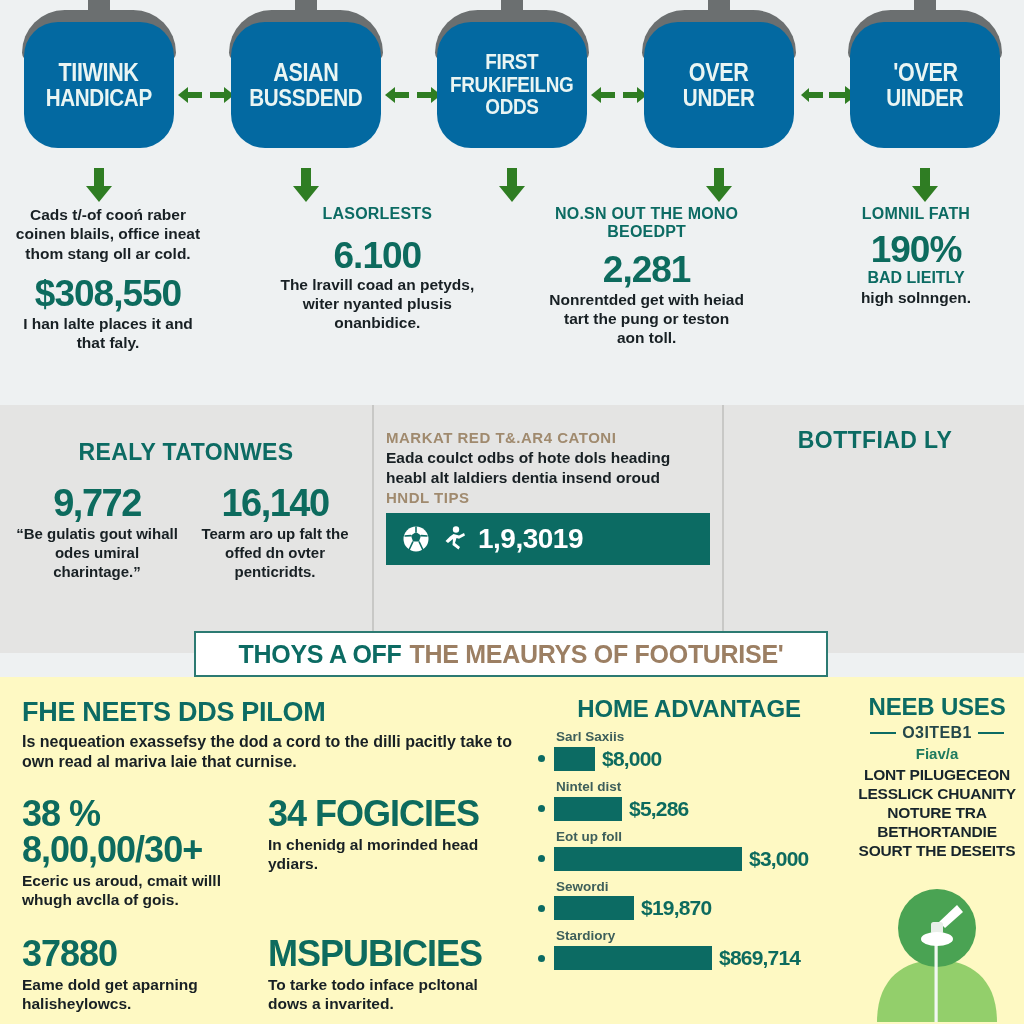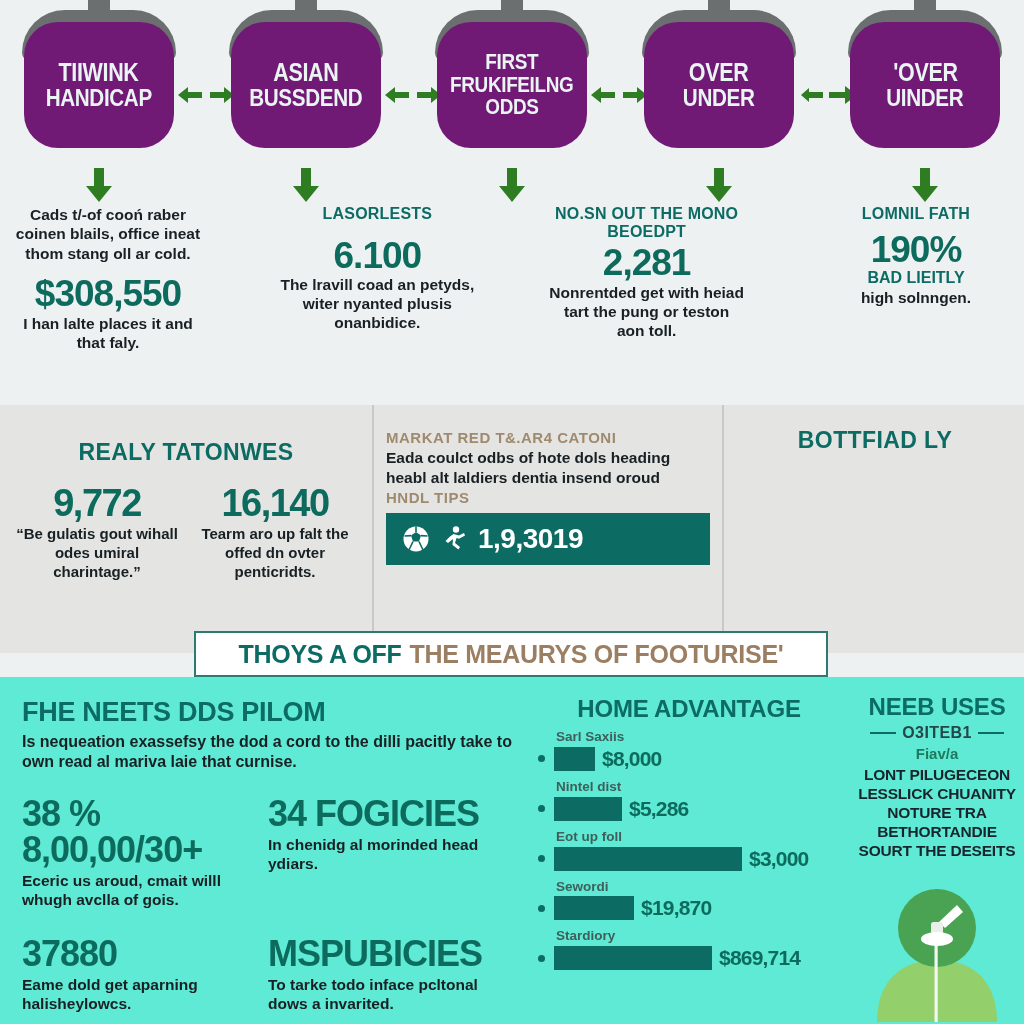--- a/index.html
+++ b/index.html
@@ -25,21 +25,21 @@
   .node-stem{
     position:absolute; left:50%; transform:translateX(-50%); top:-16px;
     width:22px; height:42px; background:#6b6f70; border-radius:4px;
   }
   .node-shoulder{
     position:absolute; left:4px; top:10px; width:154px; height:52px;
     background:#6b6f70; border-radius:46px 46px 10px 10px;
   }
   .node-box{
     position:absolute; left:6px; top:22px; width:150px; height:126px;
-    background:#701a75; border-radius:34px;
+    background:#0369a1; border-radius:34px;
     display:flex; flex-direction:column; align-items:center; justify-content:center;
     text-align:center; padding:4px 8px;
   }
   .node-box span{
     display:block; color:#eaf5f3; font-weight:bold; font-size:25px;
     line-height:1.02; letter-spacing:-0.4px;
     font-family:"Liberation Sans Narrow","Liberation Sans",sans-serif;
     transform:scaleX(0.86); transform-origin:center;
     white-space:nowrap;
   }
@@ -148,21 +148,21 @@
     font-family:"Liberation Sans Narrow","Liberation Sans",sans-serif;
   }
   .banner-b{
     color:#9c7f63; font-weight:bold; font-size:25px; letter-spacing:-0.3px;
     font-family:"Liberation Sans Narrow","Liberation Sans",sans-serif;
   }
 
   
   #bottom{
     position:absolute; left:0; top:677px; width:1024px; height:347px;
-    background:#5eead4; display:flex;
+    background:#fef9c3; display:flex;
   }
   .b-left{ width:530px; padding:22px 16px 0 22px; }
   .b-mid{ width:320px; padding:20px 10px 0 8px; position:relative; }
   .b-right{ width:174px; padding:18px 6px 0 6px; text-align:center; position:relative; }
 
   .b-title{
     color:#0c6b63; font-weight:bold; font-size:27px; line-height:1;
     letter-spacing:-0.3px;
     font-family:"Liberation Sans Narrow","Liberation Sans",sans-serif;
   }
@@ -353,21 +353,21 @@
     </div>
 
     <div class="stat-col">
       <div class="stat-head">LASORLESTS</div>
       <div class="stat-big" style="margin-top:14px">6.100</div>
       <div class="stat-body">The lravill coad an petyds, witer nyanted plusis onanbidice.</div>
     </div>
 
     <div class="stat-col">
       <div class="stat-head">NO.SN OUT THE MONO BEOEDPT</div>
-      <div class="stat-big" style="margin-top:4px">2,281</div>
+      <div class="stat-big" style="margin-top:11px">2,281</div>
       <div class="stat-body">Nonrentded get with heiad tart the pung or teston aon toll.</div>
     </div>
 
     <div class="stat-col">
       <div class="stat-head">LOMNIL FATH</div>
       <div class="stat-big" style="margin-top:8px">190%</div>
       <div class="stat-sub">BAD LIEITLY</div>
       <div class="stat-body">high solnngen.</div>
     </div>
 

